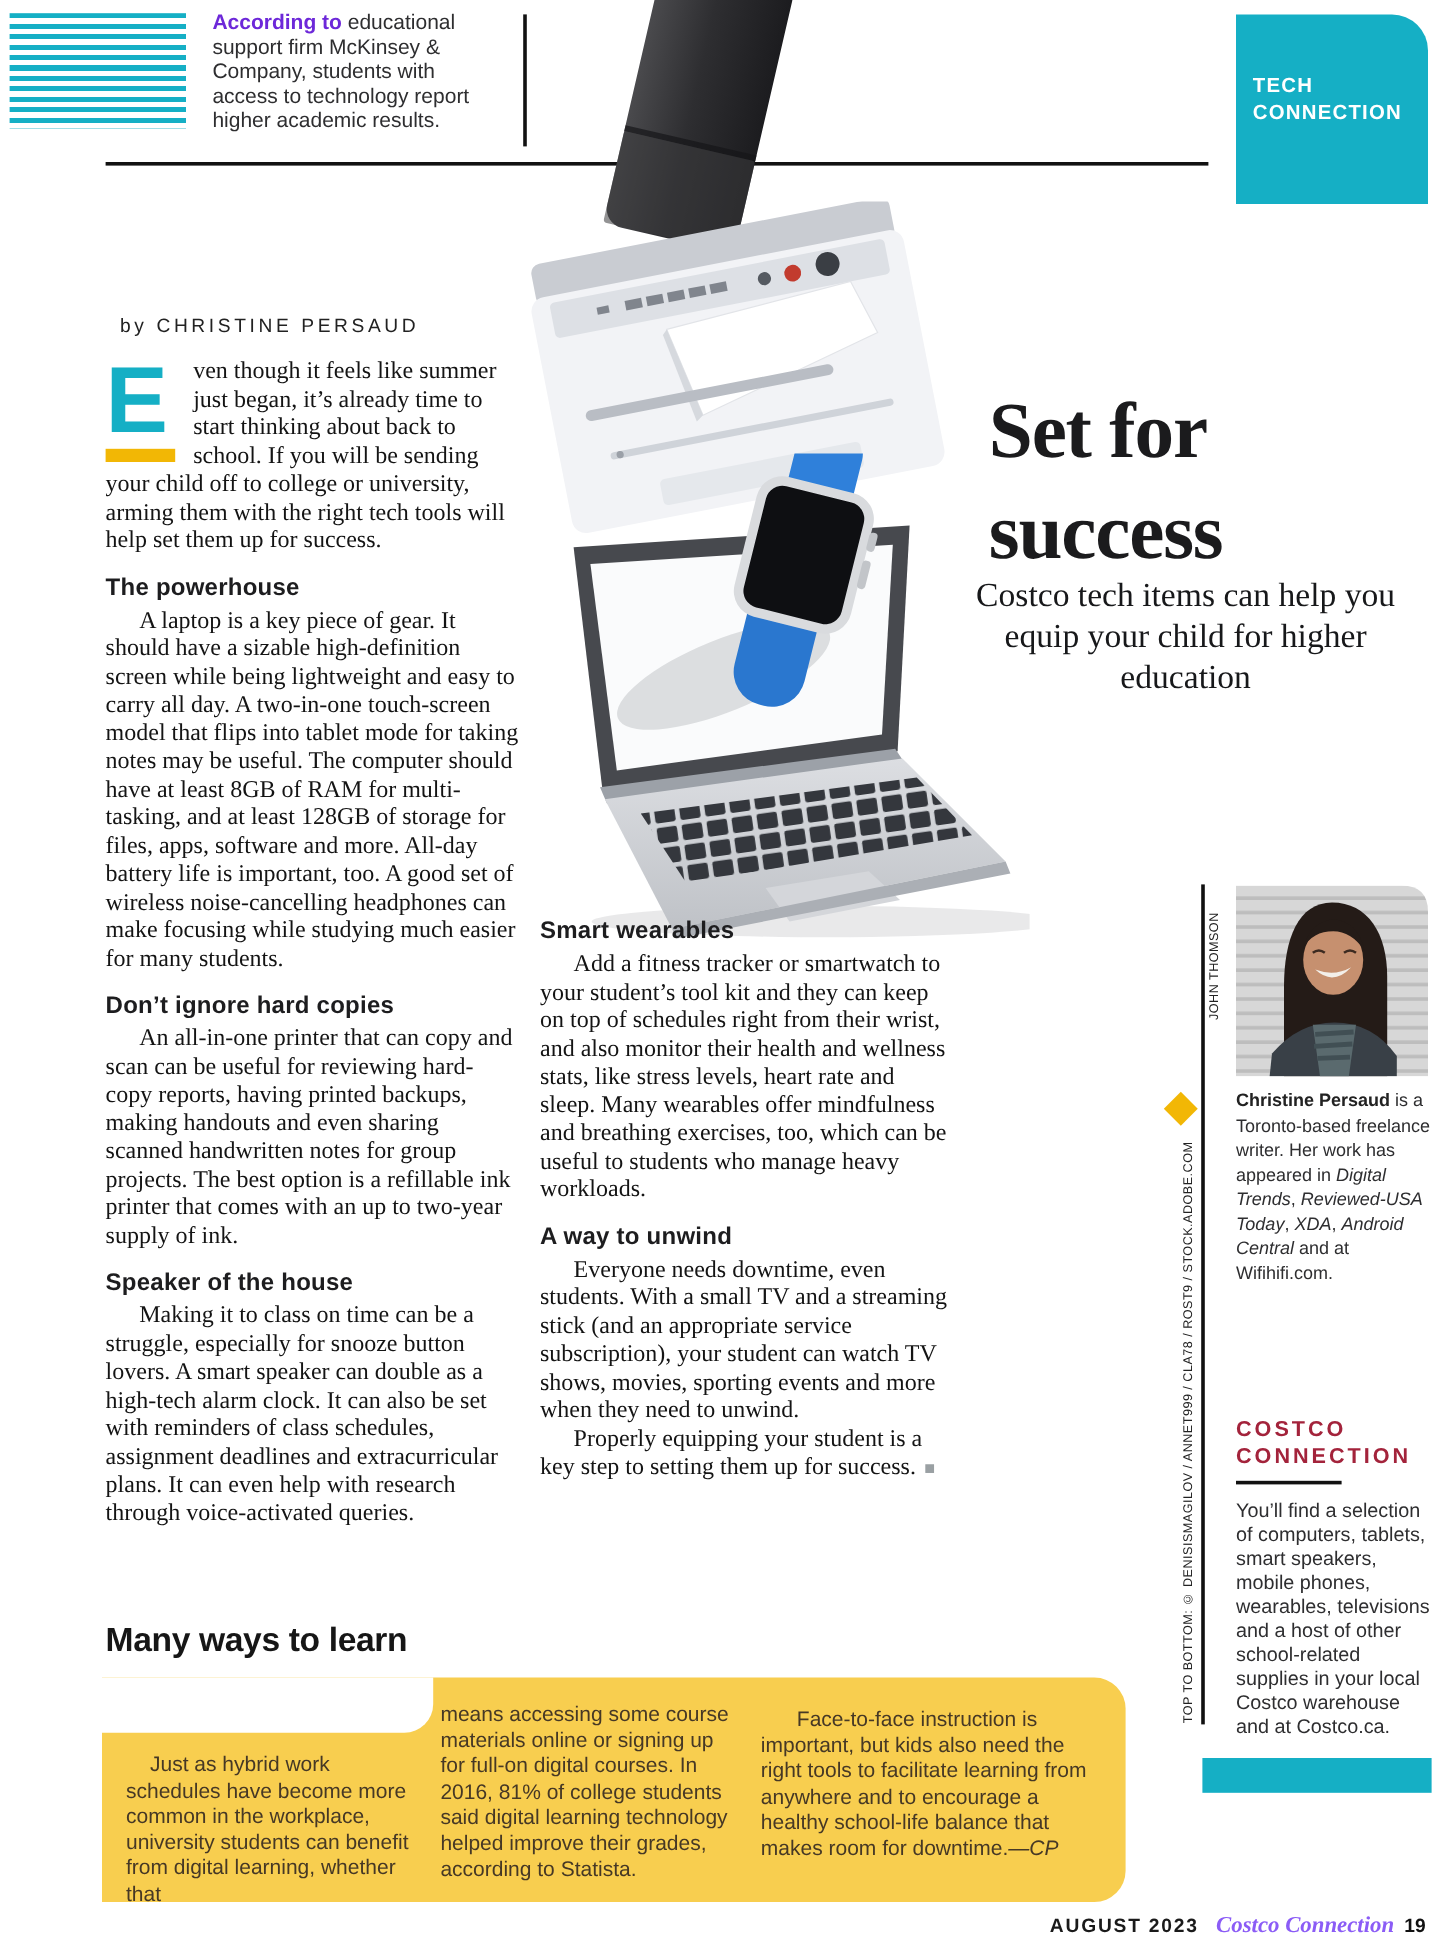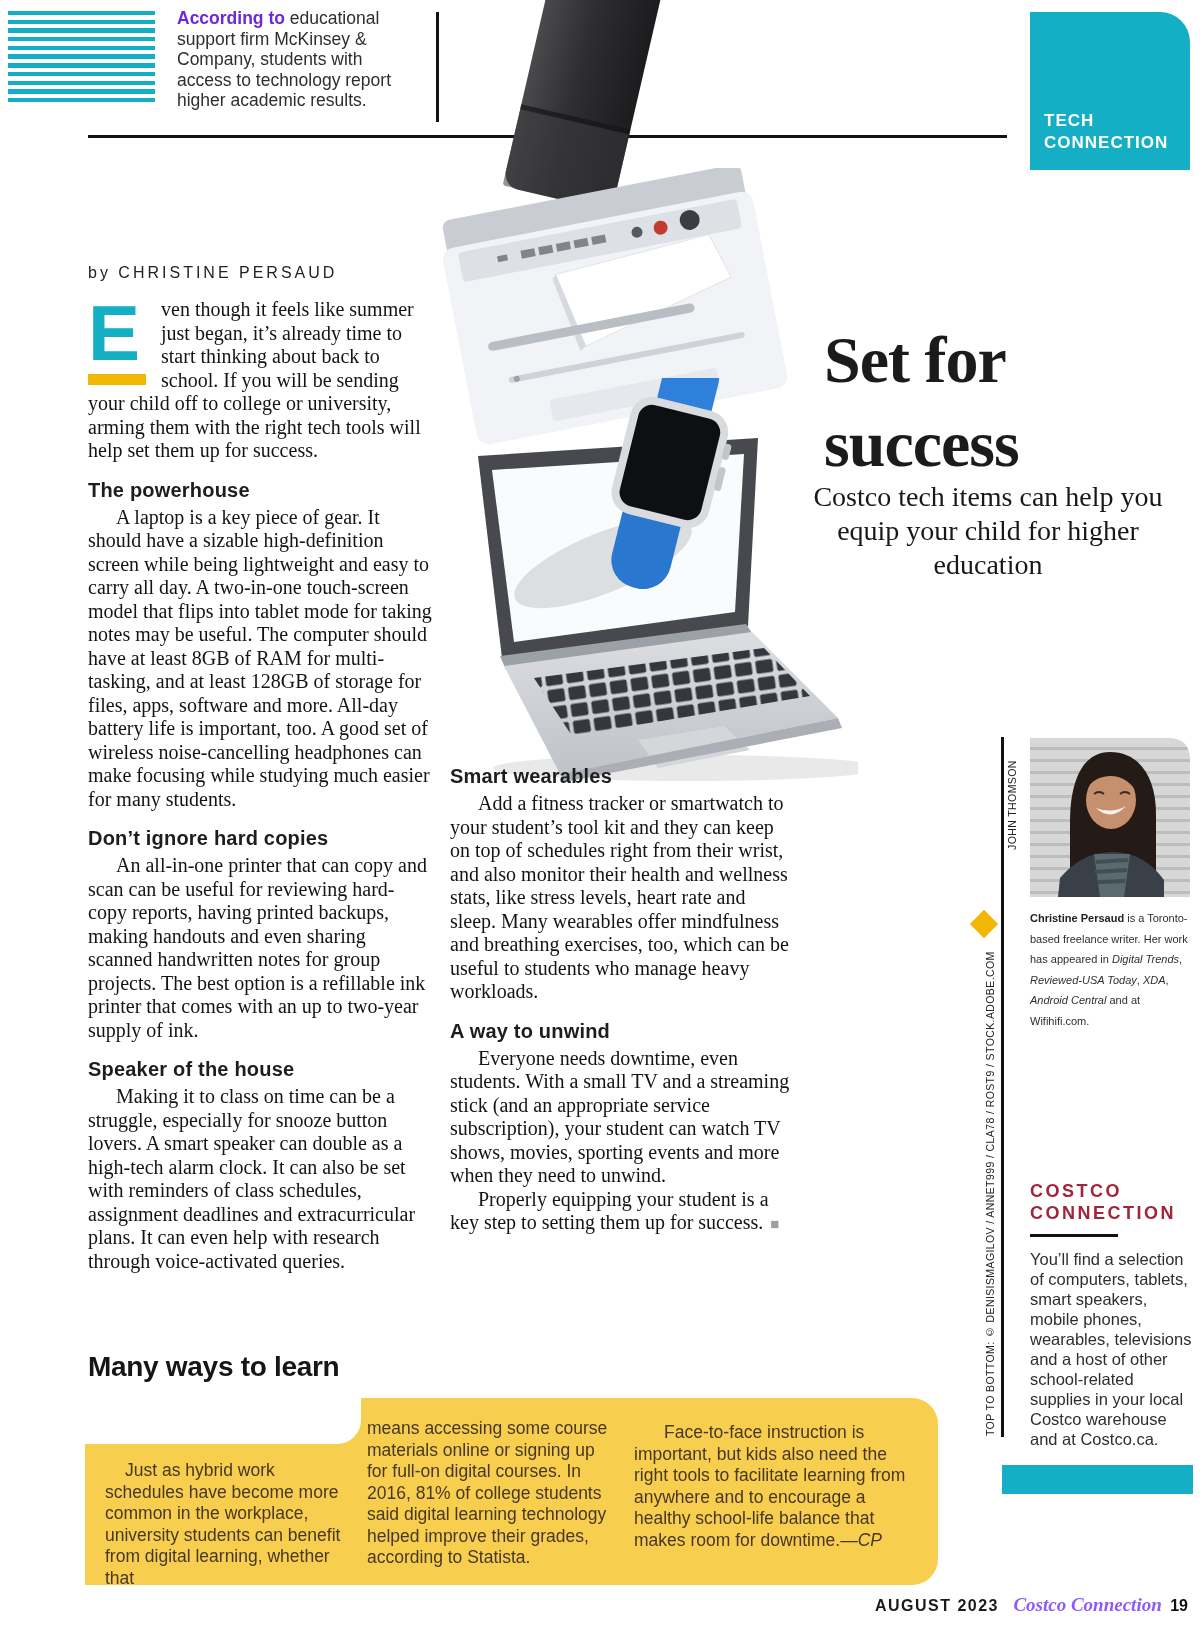--- a/index.html
+++ b/index.html
@@ -11,26 +11,26 @@
   .abs{position:absolute;}
 
   
   .stripes{left:8px;top:11px;width:147px;height:96px;
     background:repeating-linear-gradient(to bottom,var(--teal) 0 4.3px,#fff 4.3px 8.7px);}
   .kicker{left:177px;top:8px;width:220px;font-size:17.5px;line-height:20.5px;color:#2e2e30;}
   .kicker b{font-weight:bold;color:#6d28d9;}
   .kicker-vrule{left:436px;top:12px;width:3px;height:110px;background:#121212;}
   .top-rule{left:88px;top:135px;width:919px;height:3px;background:#121212;}
   .tag-box{left:1030px;top:12px;width:160px;height:158px;background:var(--teal);
-    border-top-right-radius:30px;display:flex;flex-direction:column;justify-content:flex-end;
+    border-top-right-radius:30px;display:flex;flex-direction:column;justify-content:center;
     padding:0 0 16px 14px;box-sizing:border-box;}
   .tag-box div{color:#fff;font-weight:bold;font-size:17px;line-height:22px;letter-spacing:1px;}
 
   
-  .byline{left:88px;top:264px;font-size:16px;letter-spacing:3px;color:#222;}
+  .byline{left:100px;top:264px;font-size:16px;letter-spacing:3px;color:#222;}
   .col{color:#141414;font-family:"Liberation Serif",serif;}
   .col1{left:88px;top:298px;width:345px;}
   .col2{left:450px;top:764px;width:342px;}
   p.body{font-size:20px;line-height:23.5px;margin:0;font-family:"Liberation Serif",serif;}
   p.indent{text-indent:28px;}
   h3.sec{font-family:"Liberation Sans",sans-serif;font-weight:bold;font-size:20px;line-height:24px;
     margin:15px 0 4px 0;color:#1d1d1f;letter-spacing:0.2px;}
   .dropcap-block{float:left;width:62px;margin:5px 11px 2px 0;}
   .dropcap{display:block;font-family:"Liberation Sans",sans-serif;font-weight:bold;
     font-size:78px;line-height:0.78;color:var(--teal);}
@@ -44,21 +44,21 @@
     font-size:28px;line-height:34px;color:#17181a;text-align:center;}
 
   
   .headshot{left:1030px;top:738px;width:160px;height:159px;}
   .vtext{writing-mode:vertical-rl;transform:rotate(180deg);white-space:nowrap;
     font-size:10.5px;letter-spacing:0.4px;color:#222;}
   .photo-credit{left:1006px;top:740px;height:110px;width:15px;}
   .stock-credit{left:984px;top:942px;height:494px;width:16px;}
   .rail-rule{left:1001px;top:737px;width:3px;height:700px;background:#111;}
   .diamond{left:974px;top:914px;width:20px;height:20px;background:var(--gold);transform:rotate(45deg);}
-  .bio{left:1030px;top:908px;width:162px;font-size:11px;line-height:20.5px;color:#2e2e30;}
+  .bio{left:1030px;top:908px;width:162px;font-size:15px;line-height:20.5px;color:#2e2e30;}
   .bio strong{font-weight:bold;color:#222;}
   .bio em{font-style:italic;}
   .cc{left:1030px;top:1180px;width:164px;}
   .cc-head{color:var(--red);font-weight:bold;font-size:18px;line-height:22px;letter-spacing:2.5px;}
   .cc-rule{width:88px;height:3px;background:#111;margin:10px 0 12px 0;}
   .cc-body{font-size:16.5px;line-height:20px;color:#2e2e30;}
   .teal-bar{left:1002px;top:1465px;width:191px;height:29px;background:var(--teal);}
 
   
   .learn-box{left:85px;top:1398px;width:853px;height:187px;background:var(--yellow);

